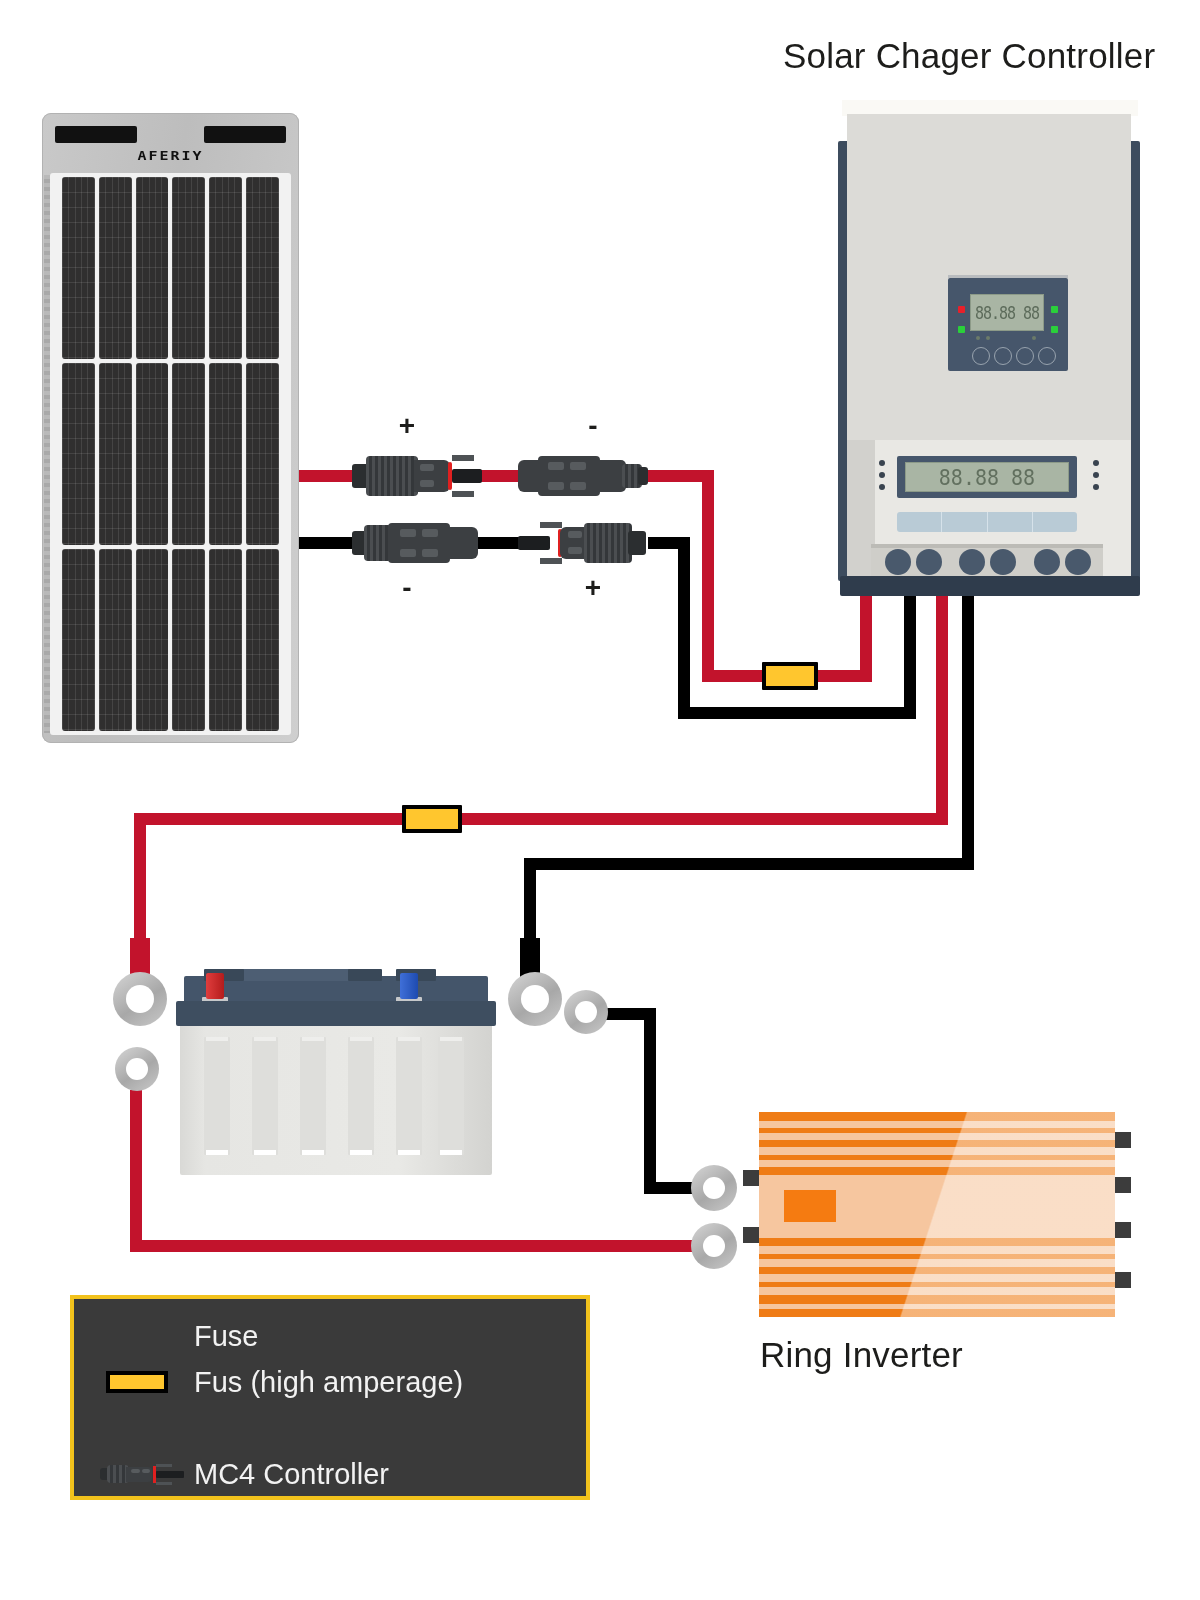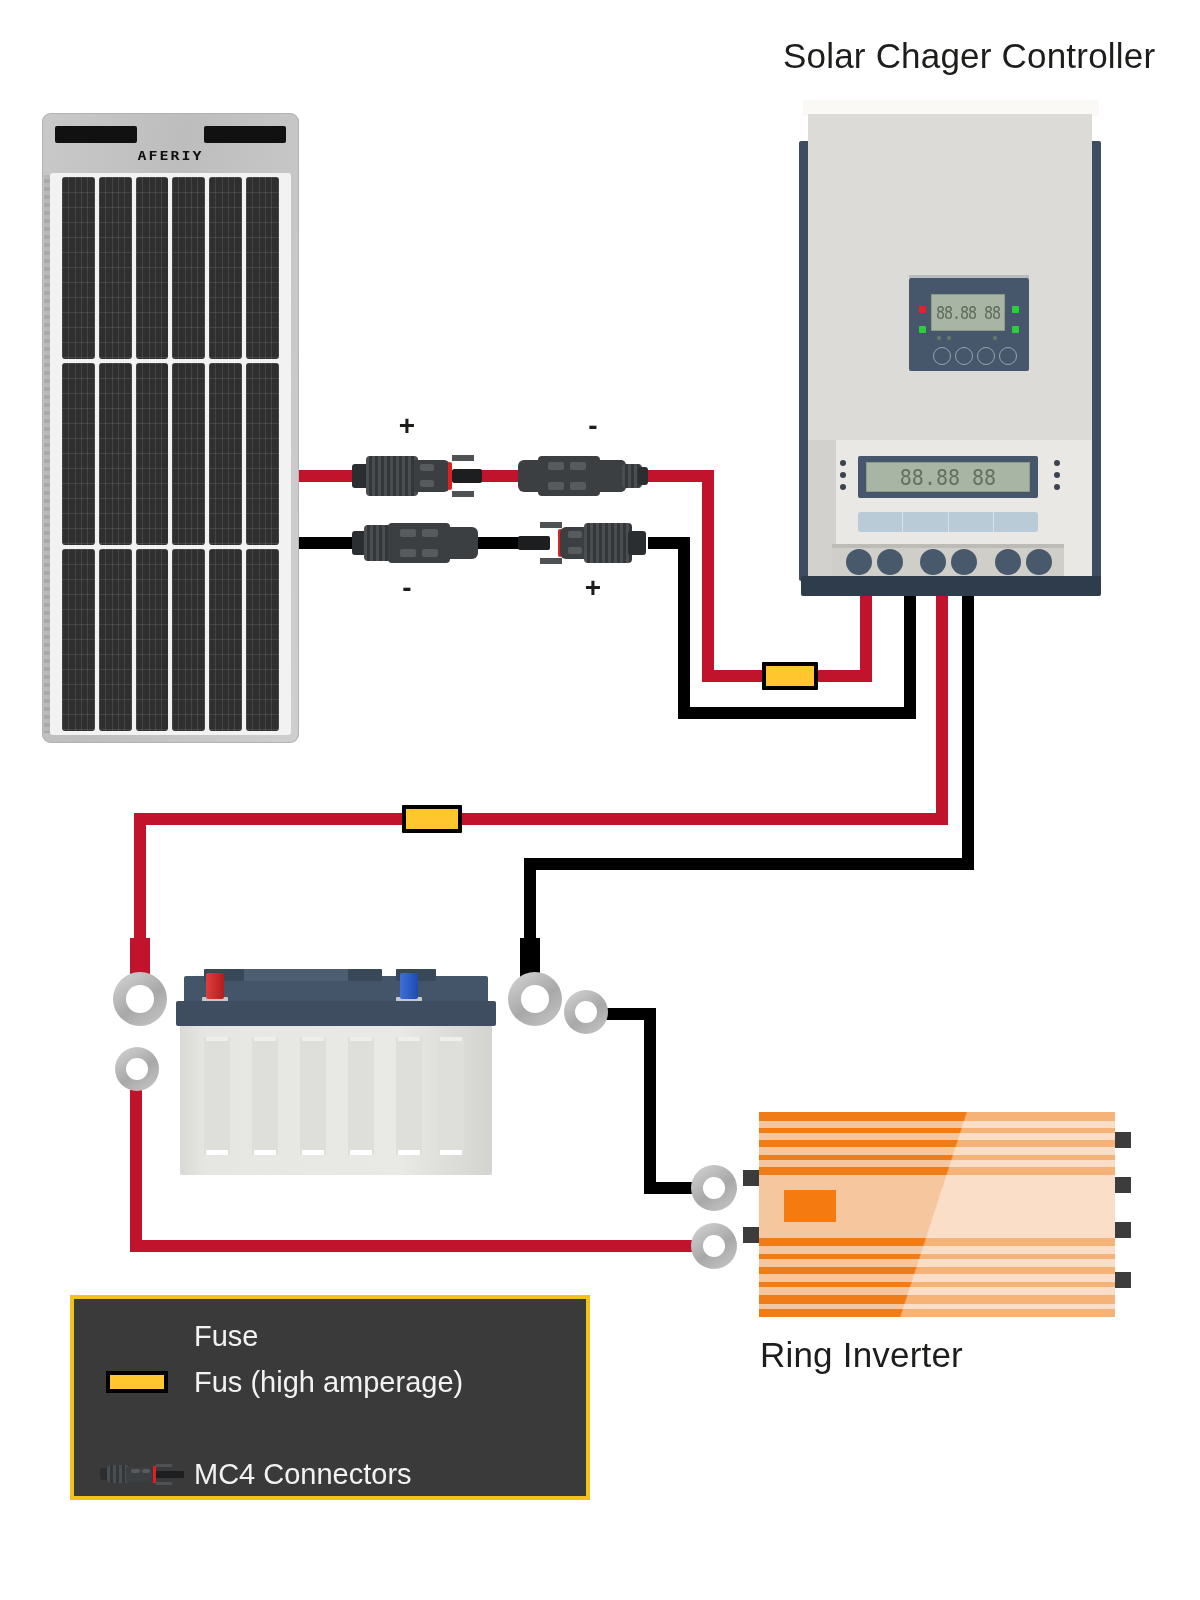--- a/index.html
+++ b/index.html
@@ -162,21 +162,21 @@
   }
   .ring-hole{
     position:absolute;
     border-radius:50%;
     background:#ffffff;
   }
 
   
   #controller{
     position:absolute;
-    left:799px; top:100px;
+    left:838px; top:100px;
     width:302px; height:495px;
   }
   #ctrl-toplip{
     position:absolute;left:4px;top:0;width:296px;height:16px;
     background:#faf9f5;
   }
   #ctrl-side-l{
     position:absolute;left:0;top:41px;width:15px;height:440px;
     background:#3d4c5e;border-radius:2px;
   }
@@ -629,18 +629,18 @@
           <div class="grip" style="left:7px;top:4px;width:22px;height:18px;"></div>
           <div class="cone" style="left:26px;top:6px;width:26px;height:15px;border-radius:0 4px 4px 0;"></div>
           <div class="slotwin" style="left:31px;top:8px;width:9px;height:4px;"></div>
           <div class="slotwin" style="left:42px;top:8px;width:8px;height:4px;"></div>
           <div class="ring-red" style="left:53px;top:5px;width:3px;height:17px;"></div>
           <div class="pin" style="left:56px;top:10px;width:28px;height:7px;border-radius:1px;"></div>
           <div class="clip" style="left:56px;top:3px;width:16px;height:3px;"></div>
           <div class="clip" style="left:56px;top:21px;width:16px;height:3px;"></div>
         </div>
       </div>
-      <div class="legend-text">MC4 Connectors</div>
+      <div class="legend-text">MC4 Controller</div>
     </div>
 
   </div>
 
 </div>
 
 </body></html>

